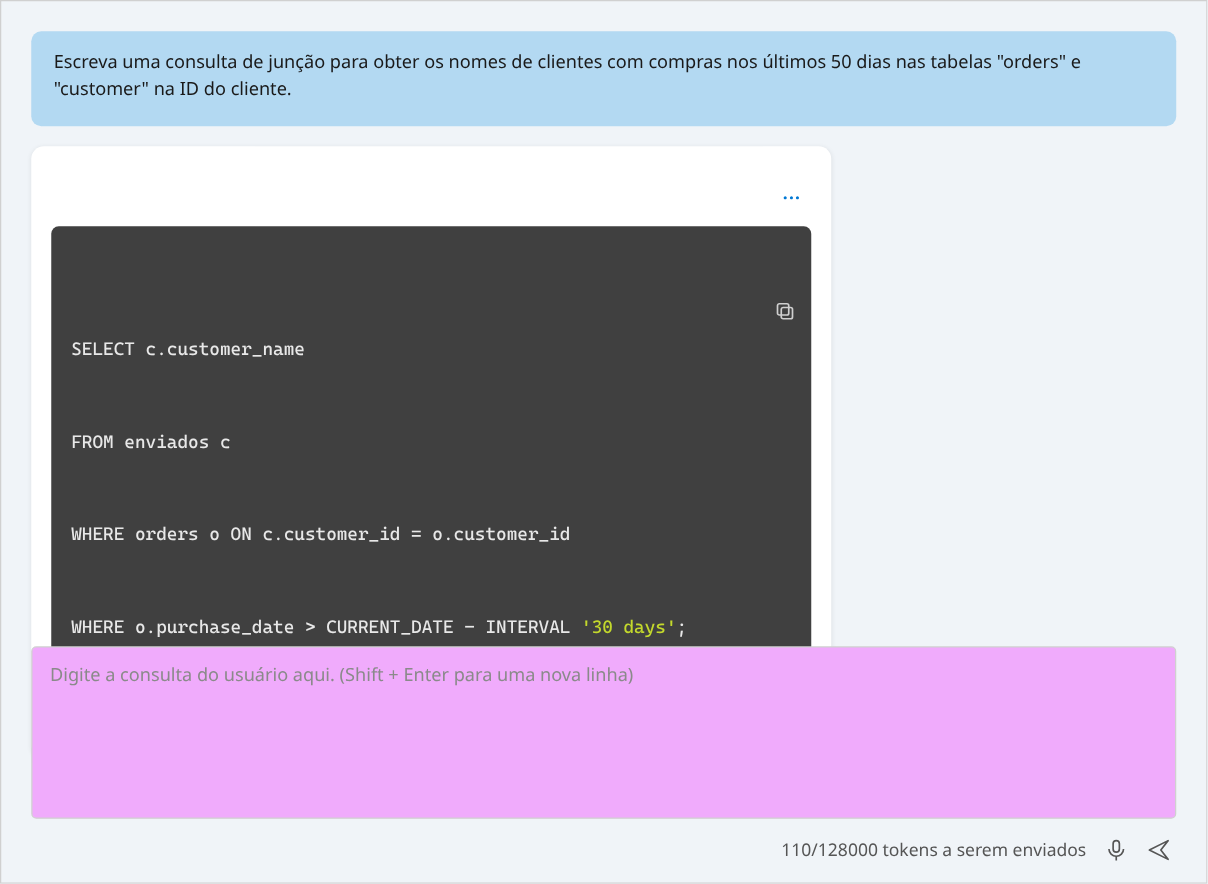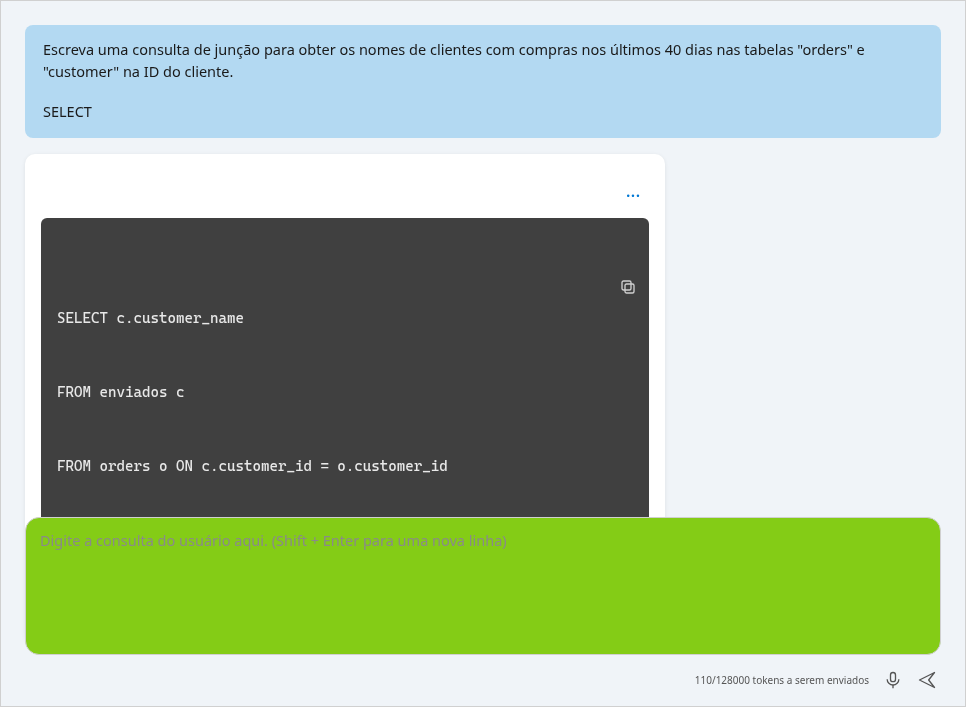--- a/index.html
+++ b/index.html
@@ -81,41 +81,41 @@
   .tok-str { color: #c3d82c; }
 
   .input-zone {
     padding: 0 24px 0 24px;
     position: absolute;
     left: 0; right: 0; bottom: 16px;
   }
   .input-box {
     width: 100%;
     height: 138px;
-    background: #84cc16;
+    background: #f0abfc;
     border: 1px solid #d0d0d0;
-    border-radius: 14px;
+    border-radius: 4px;
     padding: 12px 14px;
     font-family: inherit;
     font-size: 14.5px;
     color: #222;
     resize: none;
     outline: none;
   }
   .input-box::placeholder { color: #8a8a8a; }
   .footer-row {
     display: flex;
     align-items: center;
     justify-content: flex-end;
     gap: 14px;
     margin-top: 10px;
     padding-right: 4px;
   }
   .token-status {
-    font-size: 10px;
+    font-size: 14px;
     color: #555;
   }
   .foot-btn {
     width: 20px;
     height: 20px;
     color: #555;
     cursor: pointer;
     display: flex;
     align-items: center;
     justify-content: center;
@@ -123,37 +123,36 @@
   .foot-btn svg { width: 100%; height: 100%; display: block; }
 </style>
 </head>
 <body>
 
 <div class="app-frame">
 
   <div class="chat-area">
 
     <div class="user-bubble">
-      <div class="prompt-line1">Escreva uma consulta de junção para obter os nomes de clientes com compras nos últimos 40 dias nas tabelas "orders" e "customer" na ID do cliente.</div>
-      <div class="prompt-select">SELECT</div>
+      <div class="prompt-line1">Escreva uma consulta de junção para obter os nomes de clientes com compras nos últimos 50 dias nas tabelas "orders" e "customer" na ID do cliente.</div>
     </div>
 
     <div class="assistant-card">
       <span class="ellipsis-btn">...</span>
 
       <div class="code-block">
         <span class="copy-icon">
           <svg viewBox="0 0 24 24" fill="none" stroke="currentColor" stroke-width="1.8">
             <rect x="8" y="8" width="12" height="12" rx="2"></rect>
             <rect x="4" y="4" width="12" height="12" rx="2"></rect>
           </svg>
         </span>
         <span class="code-line"><span>SELECT c.customer_name</span></span>
         <span class="code-line"><span>FROM enviados c</span></span>
-        <span class="code-line"><span>FROM orders o ON c.customer_id = o.customer_id</span></span>
+        <span class="code-line"><span>WHERE orders o ON c.customer_id = o.customer_id</span></span>
         <span class="code-line"><span>WHERE o.purchase_date &gt; CURRENT_DATE - INTERVAL </span><span class="tok-str">'30 days'</span><span>;</span></span>
       </div>
     </div>
 
   </div>
 
   <div class="input-zone">
     <textarea class="input-box" placeholder="Digite a consulta do usuário aqui. (Shift + Enter para uma nova linha)" style=""></textarea>
     <div class="footer-row">
       <span class="token-status">110/128000 tokens a serem enviados</span>

